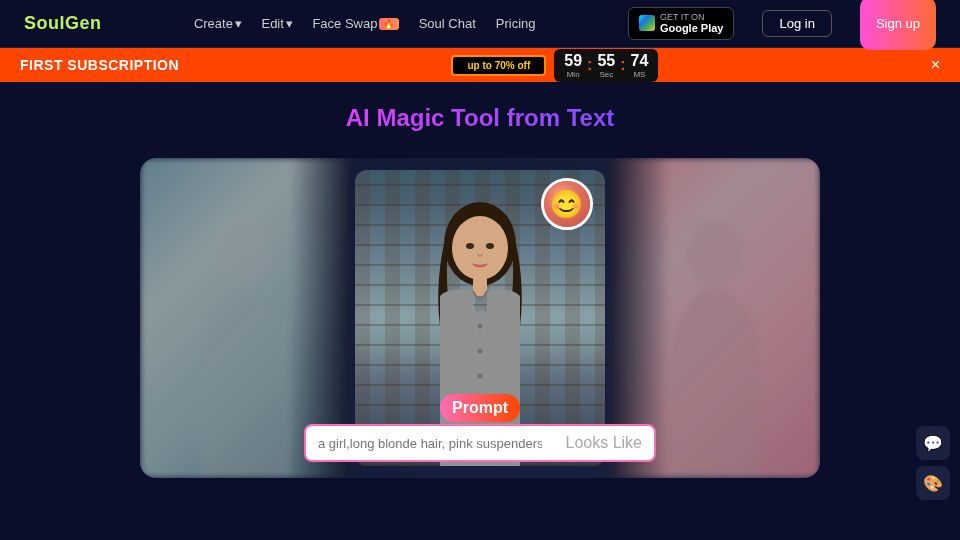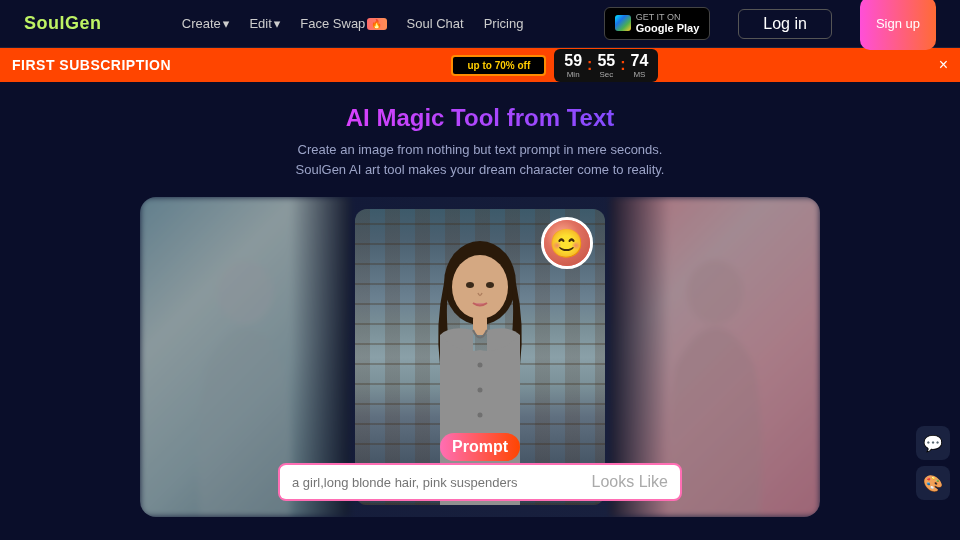--- a/index.html
+++ b/index.html
@@ -70,42 +70,42 @@
       background: linear-gradient(135deg, #00e5ff, #1a73e8, #4caf50, #ffca28);
       border-radius: 3px;
     }
     .google-play-btn .gp-text { font-size: 9px; color: #aaa; line-height: 1.2; }
     .google-play-btn .gp-text strong { font-size: 11px; color: #fff; display: block; }
     .btn-login {
       background: transparent;
       border: 1px solid #555;
       border-radius: 6px;
       color: #fff;
-      font-size: 16px;
-      padding: 5px 24px;
+      font-size: 13px;
+      padding: 5px 16px;
       cursor: pointer;
     }
     .btn-signup {
       background: linear-gradient(90deg, #ff4fd8, #ff6b35);
       border: none;
       border-radius: 10px;
       color: #fff;
       font-size: 13px;
       padding: 19px 16px;
       cursor: pointer;
     }
 
     
     .promo-banner {
       background: #ff4500;
       height: 34px;
       display: flex;
       align-items: center;
       justify-content: space-between;
-      padding: 0 12px;
+      padding: 0 20px;
     }
     .promo-left {
       font-size: 14px;
       font-weight: 800;
       color: #fff;
       letter-spacing: 0.5px;
     }
     .promo-center {
       display: flex;
       align-items: center;
@@ -318,21 +318,21 @@
       padding: 5px 12px;
       border-radius: 20px;
       z-index: 10;
       white-space: nowrap;
     }
     .prompt-input-row {
       position: absolute;
       bottom: 16px;
       left: 50%;
       transform: translateX(-50%);
-      width: 404px;
+      width: 352px;
       z-index: 10;
       display: flex;
       align-items: center;
       background: #fff;
       border-radius: 8px;
       overflow: hidden;
       border: 2px solid #ff6eb4;
     }
     .prompt-input {
       flex: 1;
@@ -439,24 +439,20 @@
         <div class="timer-num">74</div>
         <div class="timer-label">MS</div>
       </div>
     </div>
   </div>
   <button class="promo-close">×</button>
 </div>
 
 <div class="hero">
   <div class="hero-title">AI Magic Tool from Text</div>
-  <div class="hero-sub">
-    <span>Create an image from nothing but text prompt in mere seconds.</span><br>
-    <span>SoulGen AI art tool makes your dream character come to reality.</span>
-  </div>
 </div>
 
 <div class="carousel-container">
 
   <div class="img-left">
 
     <svg class="left-person" viewBox="0 0 160 280" xmlns="http://www.w3.org/2000/svg">
       <ellipse cx="80" cy="55" rx="28" ry="32" fill="rgba(200,210,220,0.5)"></ellipse>
       <path d="M40 130 Q30 200 35 280 L125 280 Q130 200 120 130 Q100 90 80 90 Q60 90 40 130Z" fill="rgba(180,200,210,0.4)"></path>
     </svg>

